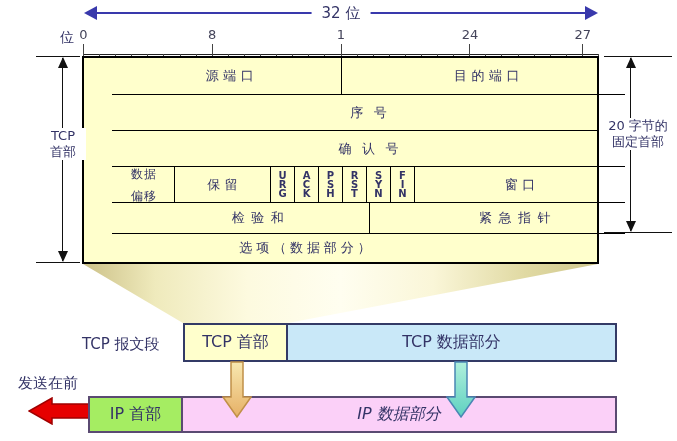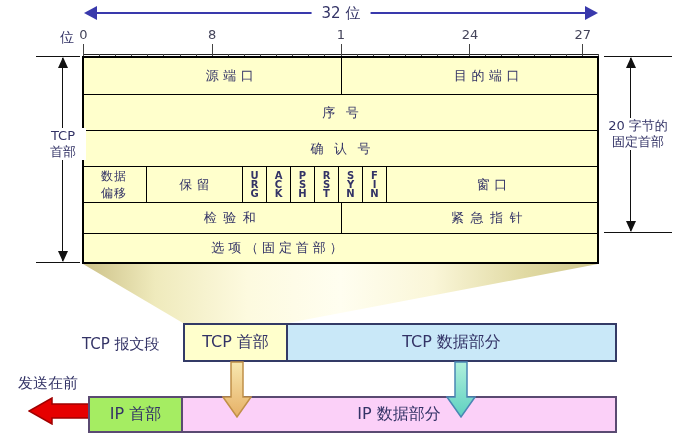--- a/index.html
+++ b/index.html
@@ -22,29 +22,29 @@
   #bit-unit{left:60px;top:29px;font-size:14px;}
   #ruler{left:83px;top:27px;width:516px;height:33px;}
   #ruler .baseline{position:absolute;left:0;right:0;top:27px;height:1px;background:#222222;}
   #ruler .tick-minor{position:absolute;top:27px;width:1px;height:6px;background:#444444;}
   #ruler .tick-major{position:absolute;top:17px;width:1px;height:10px;background:#444444;}
   #ruler .tick-label{position:absolute;top:0;transform:translateX(-45%);font-size:13px;color:#44445A;}
 
   
   #tcp-table{left:82px;top:56px;width:517px;height:208px;border:2px solid #000000;background:#FFFFCC;box-sizing:border-box;}
   .trow{display:flex;width:100%;box-sizing:border-box;}
-  .trow + .trow{border-top:1px solid #000000;}
+  .trow + .trow{border-top:1px solid #000000;margin-left:28px;}
   .tcell{display:flex;align-items:center;justify-content:center;box-sizing:border-box;font-size:13px;letter-spacing:0.35em;text-indent:0.35em;white-space:nowrap;}
   .tcell + .tcell{border-left:1px solid #000000;}
   .half{width:50%;padding-left:35px;}
   .grow{flex:1 1 auto;}
   .wide-ls{letter-spacing:0.8em;text-indent:0.8em;}
   .mid-ls{letter-spacing:0.5em;text-indent:0.5em;}
   .cell-offset{width:62px;font-size:12px;letter-spacing:1px;text-indent:0;}
-  .cell-offset span{display:block;width:28px;line-height:17px;text-align:left;white-space:normal;}
+  .cell-offset span{display:block;width:28px;line-height:22px;text-align:right;white-space:normal;}
   .cell-reserved{width:96px;text-align:right;}
   .flag-cell{width:24px;padding:0;letter-spacing:0;text-indent:0;}
   .flag-cell span{font-size:10px;font-weight:bold;line-height:9px;text-align:center;}
   .cell-options{width:386px;letter-spacing:0.3em;text-indent:0.3em;}
 
   
   .hline{height:1px;background:#111111;}
   .vline{width:1px;background:#111111;}
   .arrowhead{width:0;height:0;position:absolute;}
   .ah-up{border-left:5px solid transparent;border-right:5px solid transparent;border-bottom:11px solid #111111;}
@@ -56,21 +56,21 @@
     background:linear-gradient(to right,#CCC188 0%,#EFEABC 14%,#FDFADF 32%,#FFFEF0 50%,#FAF6D8 68%,#E0D9A2 86%,#CFC78E 100%);
     clip-path:polygon(0 0,100% 0,39.8% 100%,19.4% 100%);}
 
   
   .bar{box-sizing:border-box;display:flex;}
   #tcp-bar{left:183px;top:323px;width:434px;height:39px;border:2px solid #333A66;}
   #tcp-bar .seg-header{width:103px;background:#FFFFCC;border-right:2px solid #333A66;}
   #tcp-bar .seg-data{flex:1;background:#C9E8F8;}
   #ip-bar{left:88px;top:396px;width:529px;height:37px;border:2px solid #5A4A72;}
   #ip-bar .seg-header{width:93px;background:#A5ED62;border-right:2px solid #5A4A72;}
-  #ip-bar .seg-data{flex:1;background:#FBD0F8;}
+  #ip-bar .seg-data{flex:1;background:#FBD0F8;font-style:italic;}
   .seg{display:flex;align-items:center;justify-content:center;font-size:16px;box-sizing:border-box;white-space:nowrap;}
   .bar-label{font-size:15px;white-space:nowrap;}
   #tcp-bar-label{left:82px;top:335px;}
   #send-label{left:18px;top:374px;}
 </style>
 </head>
 <body>
 
 <div class="abs" id="span-arrow">
   <div class="line"></div>
@@ -161,21 +161,21 @@
     <div class="tcell flag-cell">
         <span class="vertical-letters">F<br>I<br>N</span>
       </div>
     <div class="tcell grow">窗口</div>
   </div>
   <div class="trow" style="height:31px;">
     <div class="tcell half mid-ls">检验和</div>
     <div class="tcell half mid-ls">紧急指针</div>
   </div>
   <div class="trow" style="height:29px;">
-    <div class="tcell cell-options">选项（固定首部）</div>
+    <div class="tcell cell-options">选项（数据部分）</div>
   </div>
 </div>
 
 <div class="abs hline" style="left:36px;top:56px;width:44px;"></div>
 <div class="abs hline" style="left:36px;top:262px;width:44px;"></div>
 <div class="abs vline" style="left:62px;top:58px;height:203px;"></div>
 <div class="abs arrowhead ah-up" style="left:58px;top:57px;"></div>
 <div class="abs arrowhead ah-down" style="left:58px;top:251px;"></div>
 <div class="abs bracket-label" style="left:40px;top:128px;width:46px;">
   <div>TCP</div>

